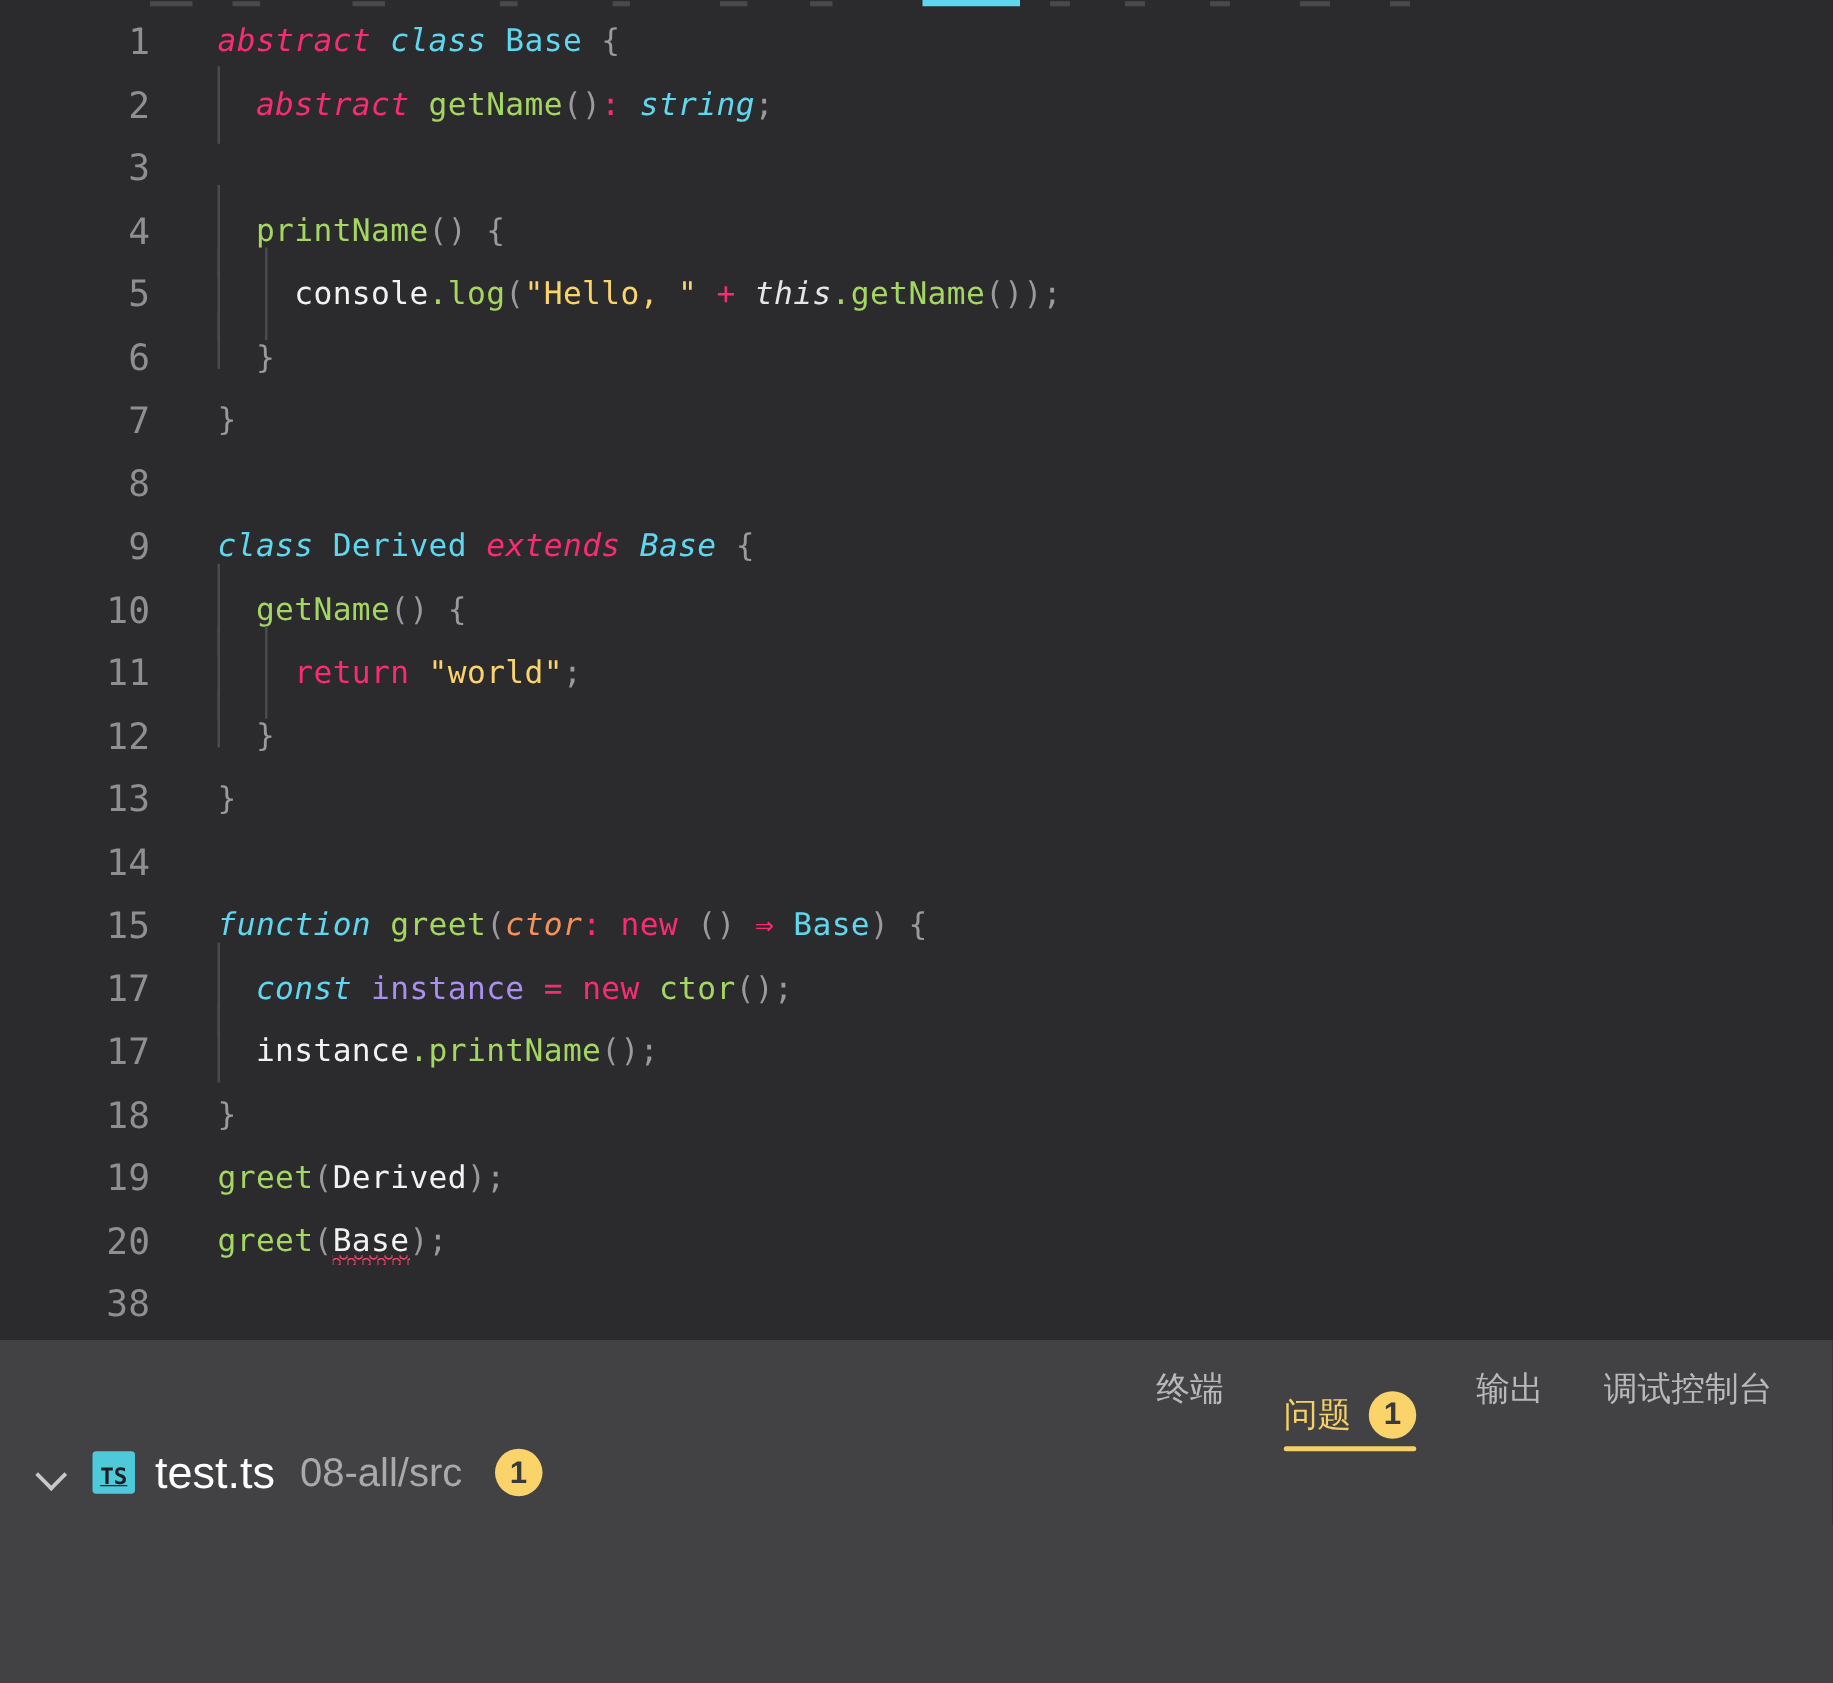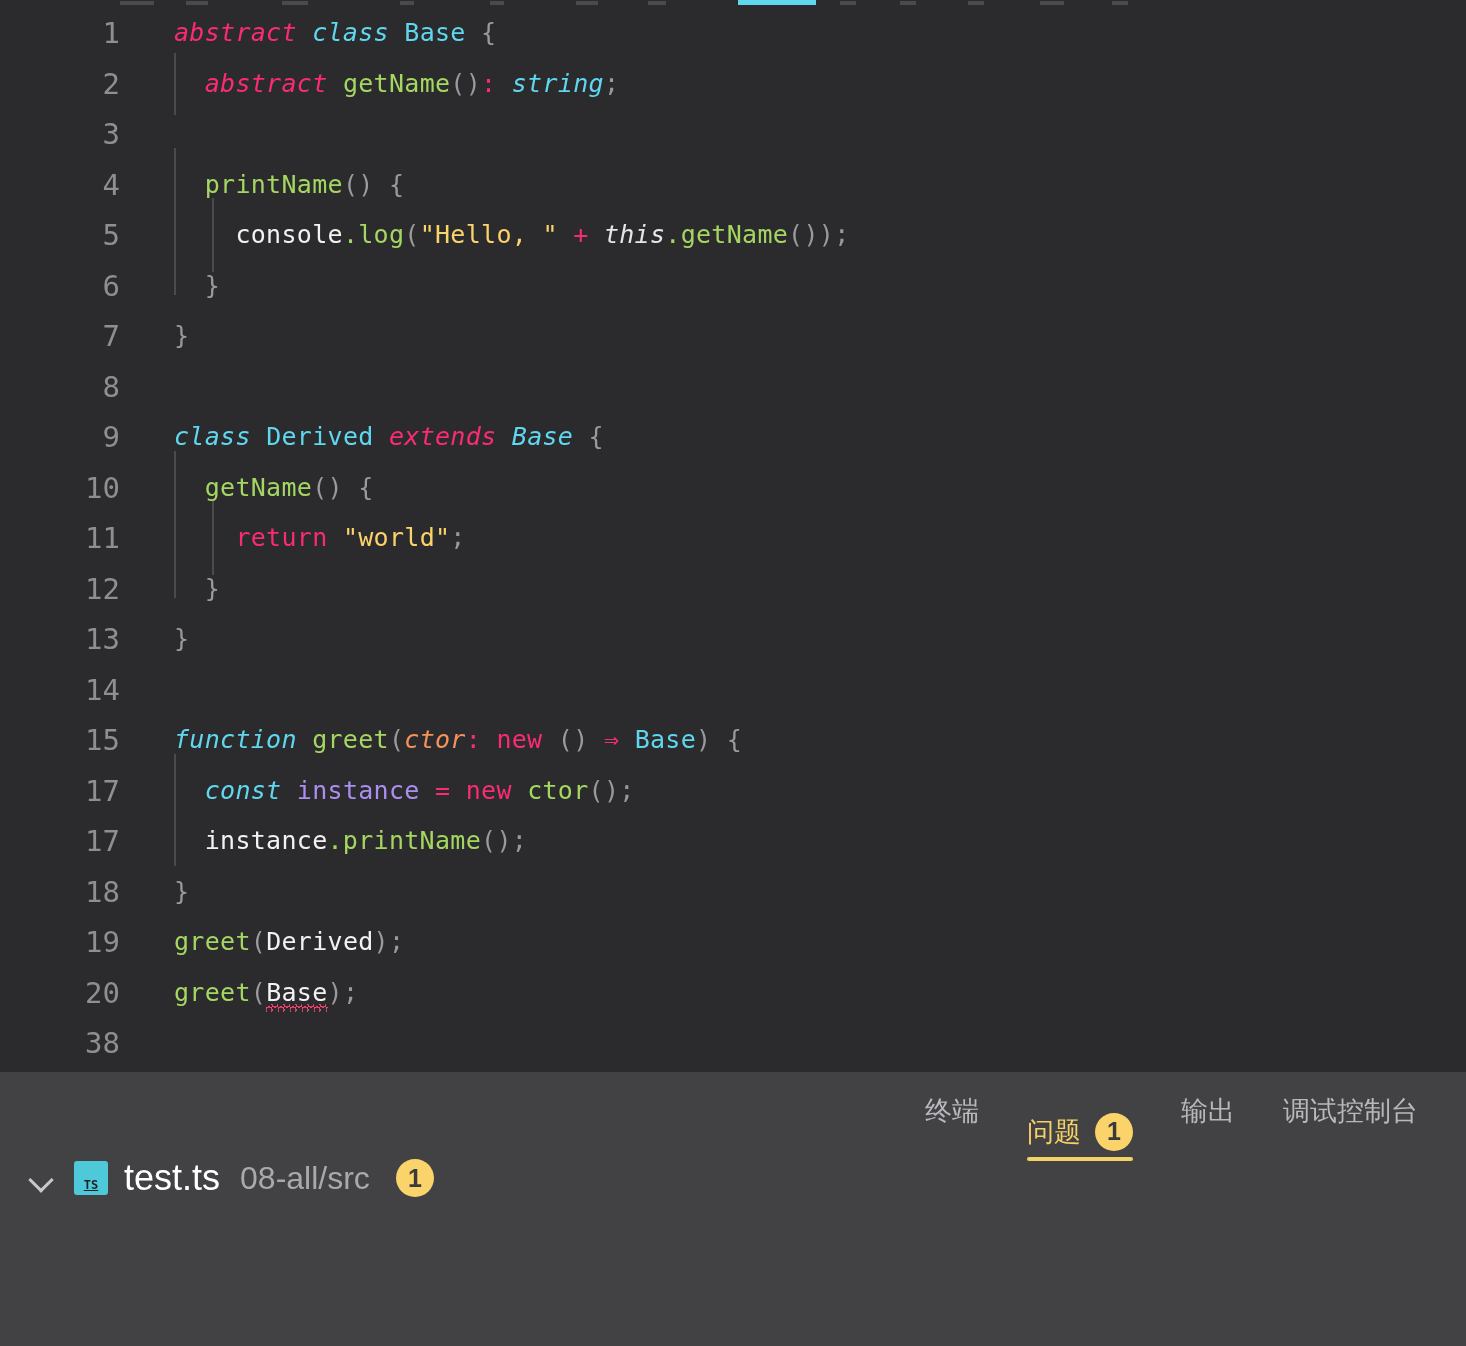--- a/index.html
+++ b/index.html
@@ -130,21 +130,21 @@
     width:30px;height:30px;display:inline-block;position:relative;flex:0 0 30px;
   }
   .chev::before{
     content:"";position:absolute;left:4px;top:8px;
     width:15px;height:15px;
     border-right:3px solid #c8c8cc;border-bottom:3px solid #c8c8cc;
     transform:rotate(45deg);
   }
   .ts-icon{
     width:34px;height:34px;border-radius:3px;background:#4ec9d9;
-    color:#1f1f21;font-size:12px;font-weight:bold;
+    color:#1f1f21;font-size:18px;font-weight:bold;
     display:flex;align-items:flex-end;justify-content:center;
     font-family:"DejaVu Sans Mono",monospace;
     line-height:1;padding-bottom:4px;box-sizing:border-box;flex:0 0 34px;text-decoration:underline;
   }
   .fname{color:#ffffff;font-size:36px;}
   .fpath{color:#a9a9ad;font-size:32px;margin-left:4px;}
   .file-badge{
     min-width:38px;height:38px;border-radius:19px;background:#fbd36b;
     color:#3a3a3c;font-size:25px;font-weight:bold;
     display:flex;align-items:center;justify-content:center;margin-left:10px;padding:0 6px;box-sizing:border-box;

